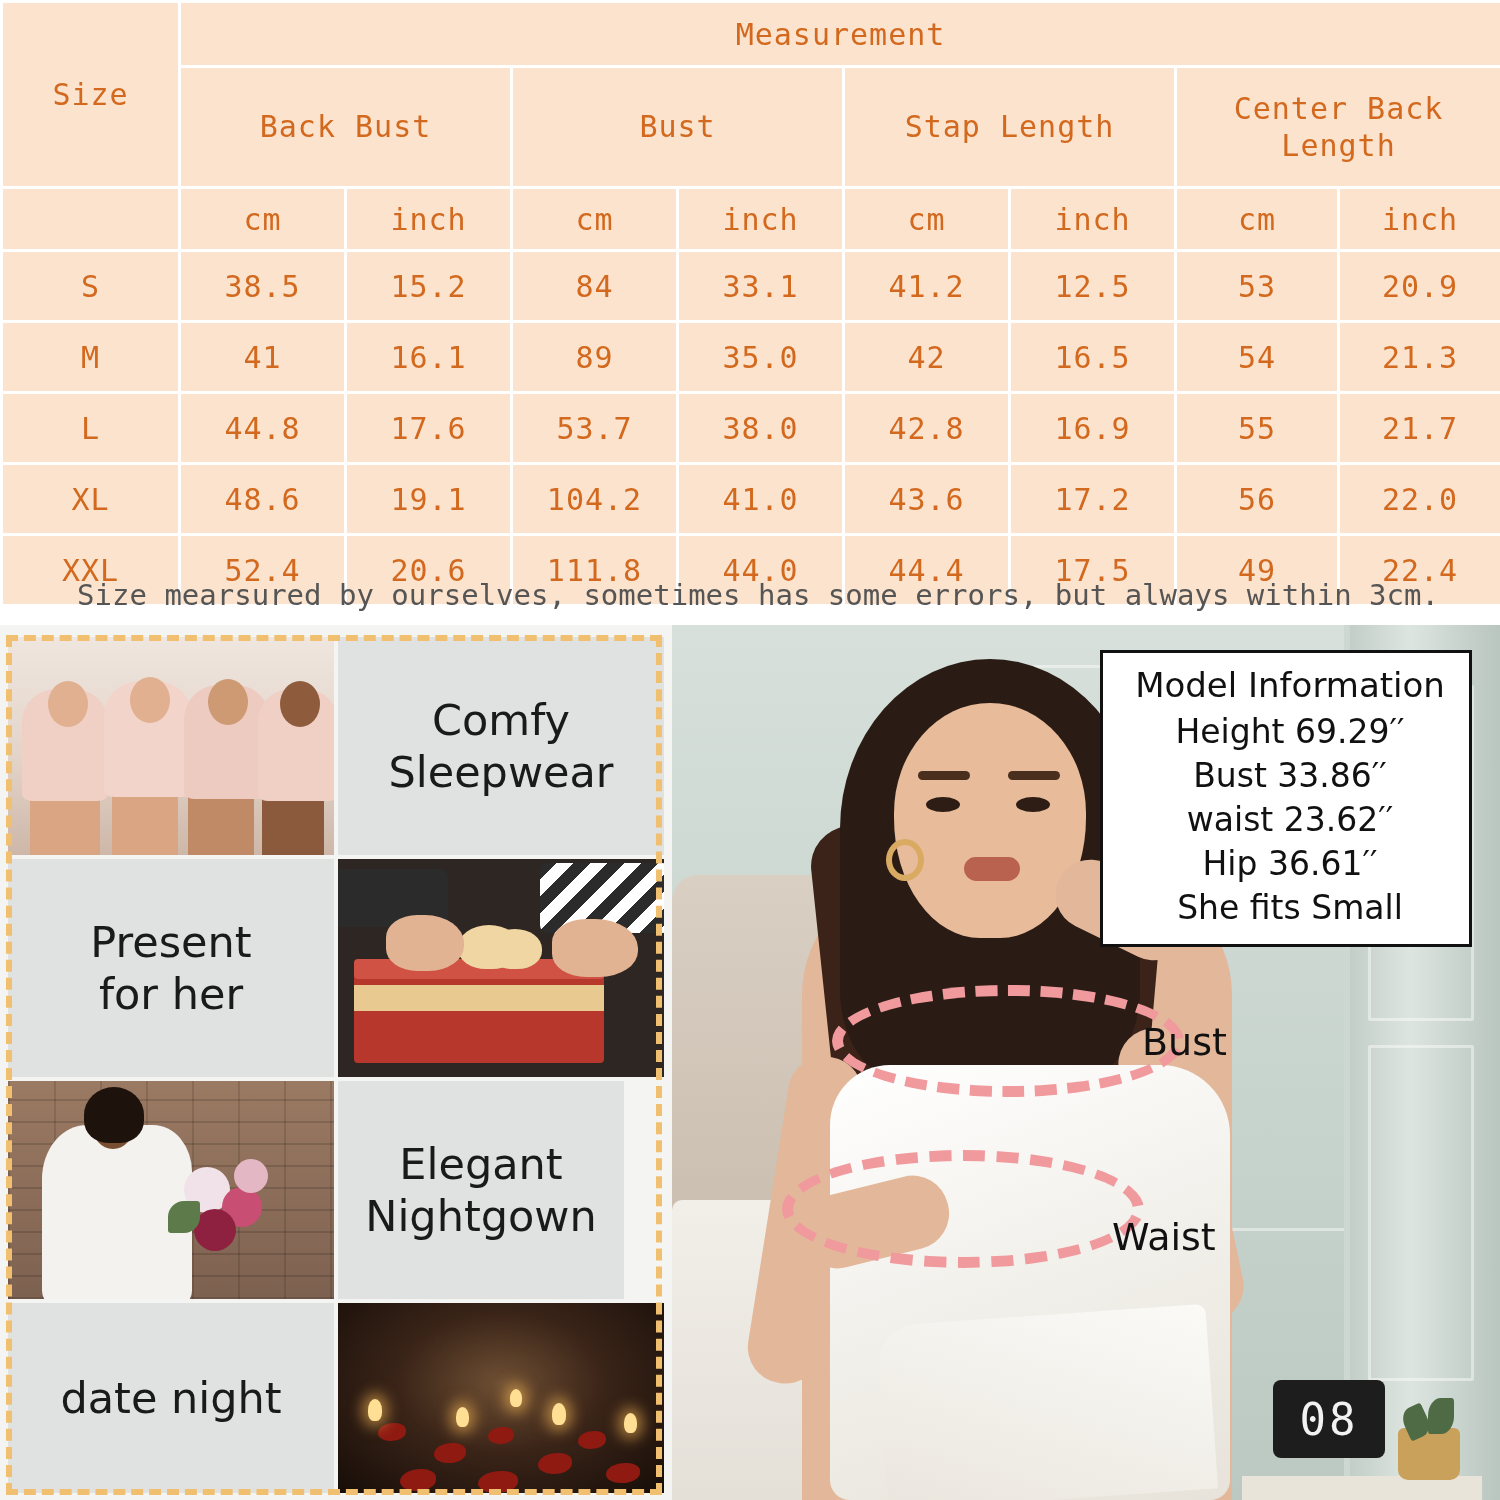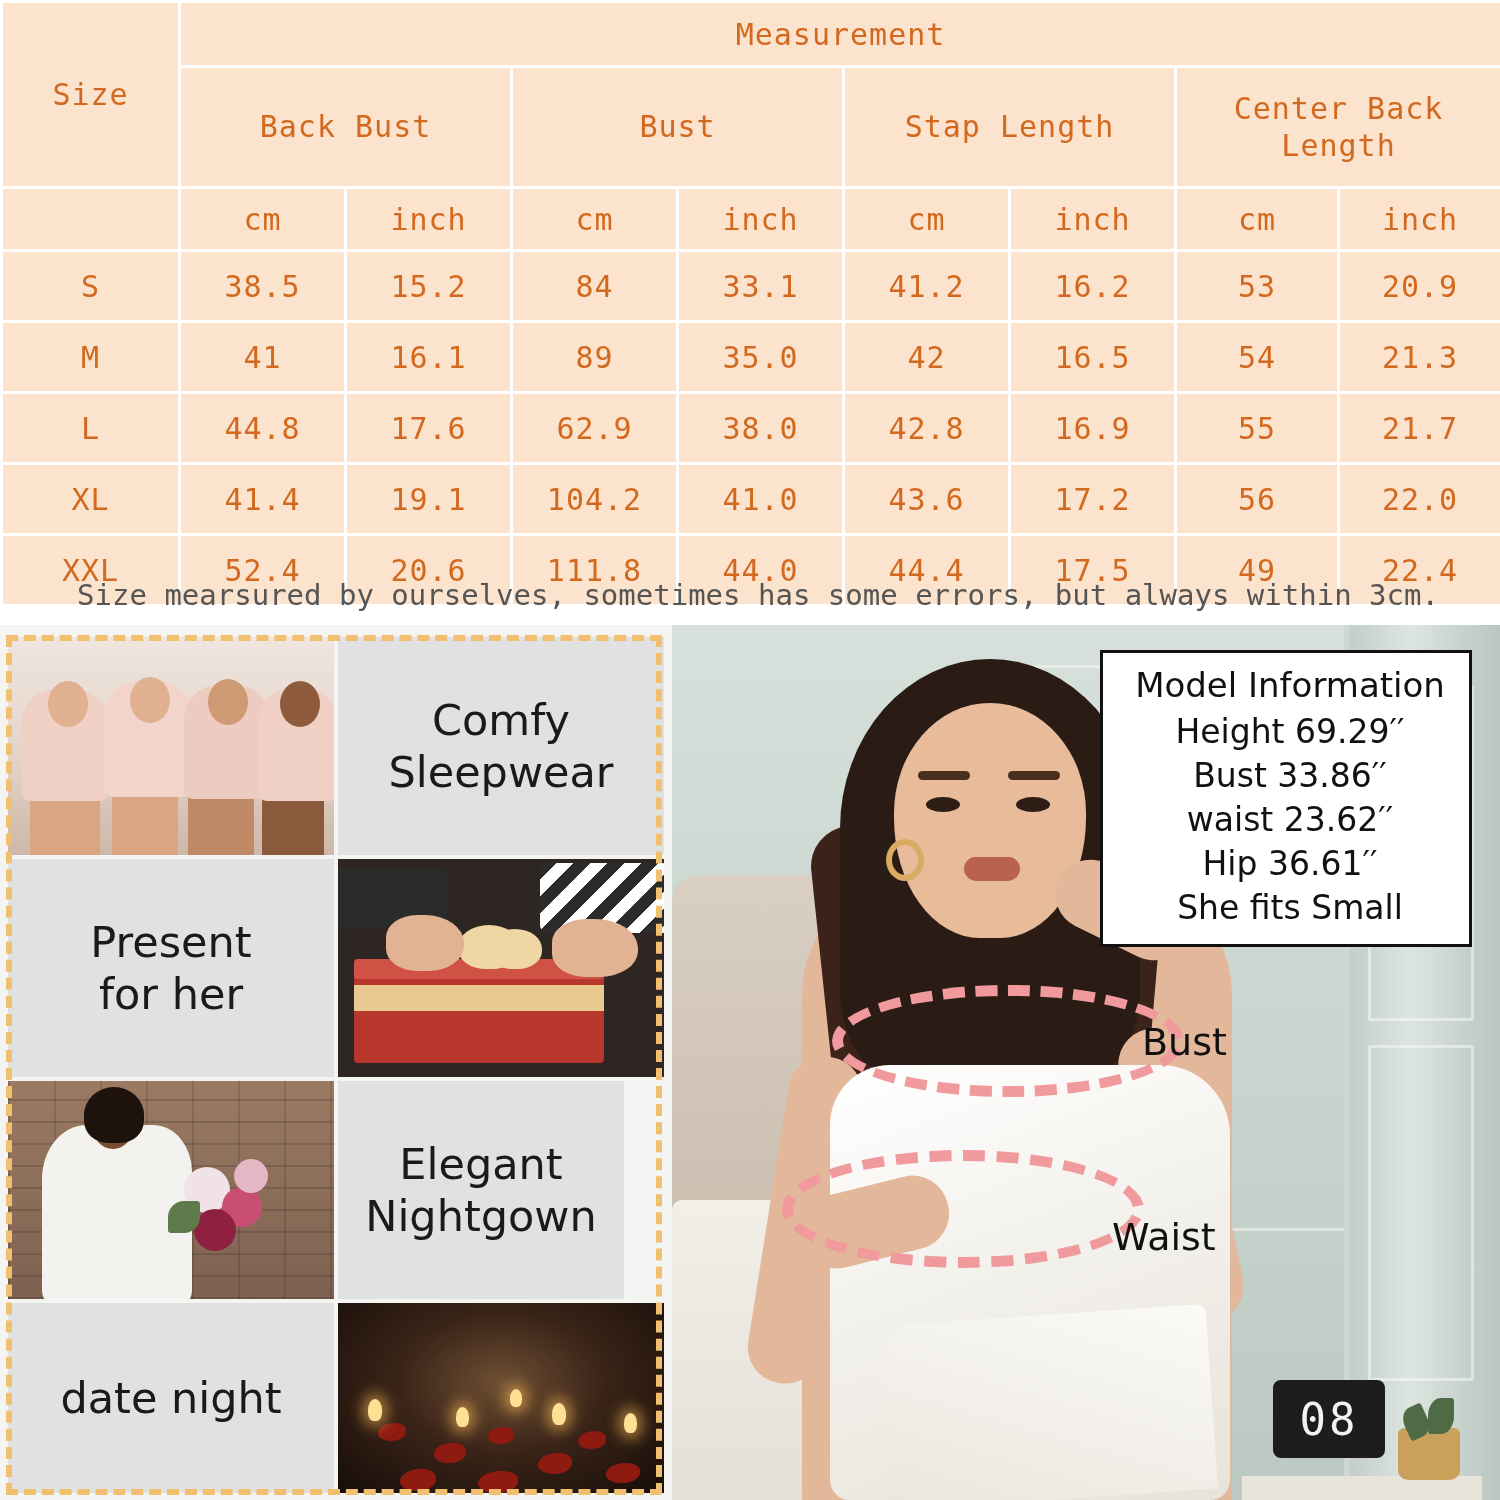--- a/index.html
+++ b/index.html
@@ -464,49 +464,49 @@
           <td class="hdr-unit">inch</td>
         </tr>
 
         <tr>
           <td class="cell cell-size">S</td>
           <td class="cell">38.5</td>
           <td class="cell">15.2</td>
           <td class="cell">84</td>
           <td class="cell">33.1</td>
           <td class="cell">41.2</td>
-          <td class="cell">16.2</td>
+          <td class="cell">12.5</td>
           <td class="cell">53</td>
           <td class="cell">20.9</td>
         </tr>
         <tr>
           <td class="cell cell-size">M</td>
           <td class="cell">41</td>
           <td class="cell">16.1</td>
           <td class="cell">89</td>
           <td class="cell">35.0</td>
           <td class="cell">42</td>
           <td class="cell">16.5</td>
           <td class="cell">54</td>
           <td class="cell">21.3</td>
         </tr>
         <tr>
           <td class="cell cell-size">L</td>
           <td class="cell">44.8</td>
           <td class="cell">17.6</td>
-          <td class="cell">62.9</td>
+          <td class="cell">53.7</td>
           <td class="cell">38.0</td>
           <td class="cell">42.8</td>
           <td class="cell">16.9</td>
           <td class="cell">55</td>
           <td class="cell">21.7</td>
         </tr>
         <tr>
           <td class="cell cell-size">XL</td>
-          <td class="cell">41.4</td>
+          <td class="cell">48.6</td>
           <td class="cell">19.1</td>
           <td class="cell">104.2</td>
           <td class="cell">41.0</td>
           <td class="cell">43.6</td>
           <td class="cell">17.2</td>
           <td class="cell">56</td>
           <td class="cell">22.0</td>
         </tr>
         <tr>
           <td class="cell cell-size">XXL</td>

